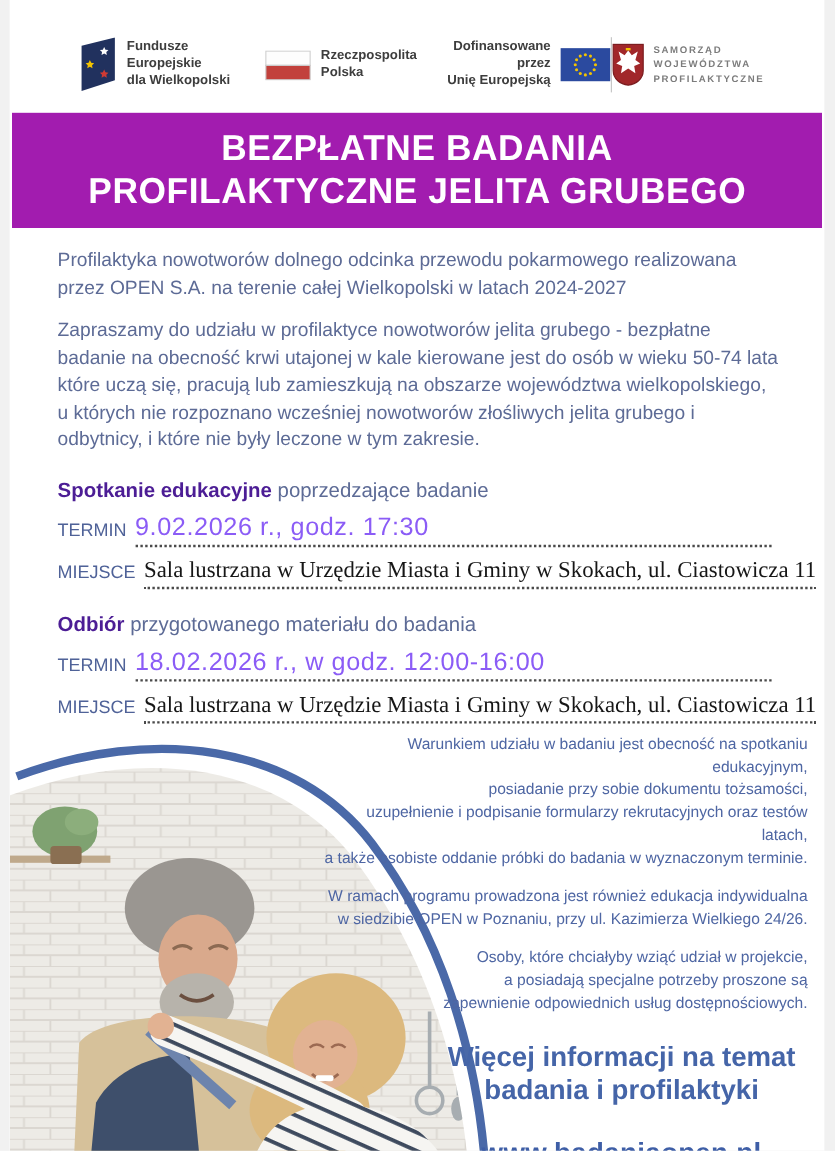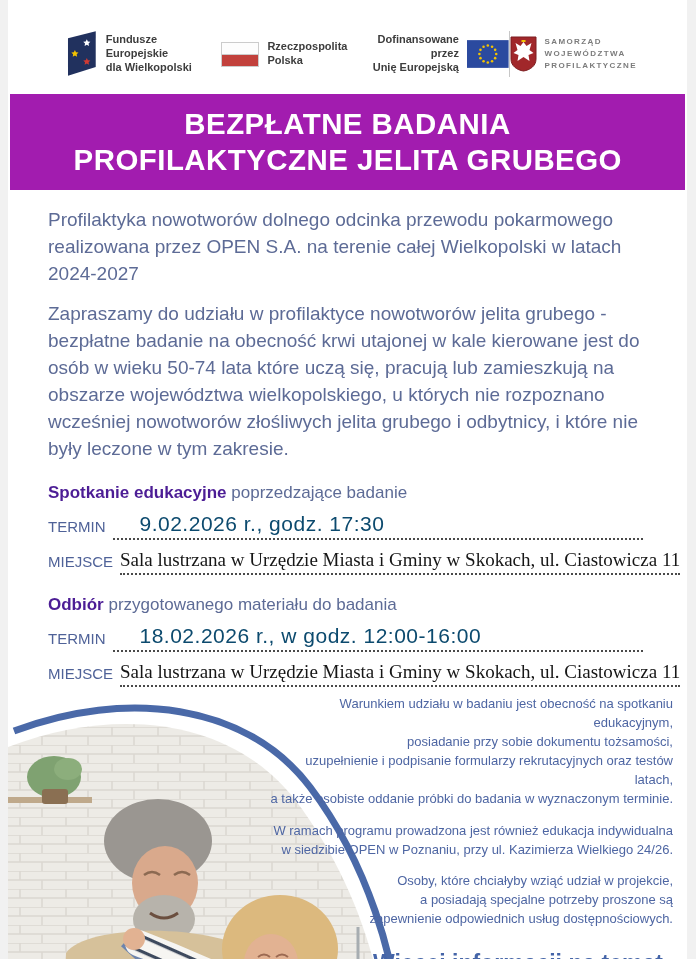--- a/index.html
+++ b/index.html
@@ -15,31 +15,31 @@
   .eu-right-text { text-align:right; }
   .hdr-divider { width:1px; height:46px; background:#c7c7c7; }
   .samorzad-text { font-size:8px; color:#7c7c7c; letter-spacing:1.4px; line-height:1.5; font-weight:bold; }
 
   
   .banner { margin:12px 2px 0 2px; height:96px; background:#a21caf; color:#ffffff;
             display:flex; flex-direction:column; align-items:center; justify-content:center; }
   .banner div { font-size:30px; font-weight:bold; line-height:1.2; transform:scaleX(0.98); letter-spacing:0.5px; }
 
   
-  .intro { color:#5d6b96; font-size:19px; line-height:1.42; margin:17px 36px 0 40px; }
+  .intro { color:#5d6b96; font-size:16px; line-height:1.42; margin:17px 36px 0 40px; }
   .intro.second { margin-top:13px; }
 
   
   .section { margin:0 44px 0 40px; }
   .sec-title { margin-top:20px; font-size:17px; color:#5d6b96; }
   .sec-title .bold { font-weight:bold; color:#4c1d95; }
   .fill-row { display:flex; align-items:flex-end; margin-top:9px; }
   .fill-lbl { font-size:15px; color:#4f6298; padding-bottom:5px; margin-right:7px; white-space:nowrap; }
   .fill-wrap { flex:1; border-bottom:2px dotted #4a4a4a; padding-bottom:2px; white-space:nowrap; }
-  .fill-val-sans { font-size:21px; color:#0c4a6e; letter-spacing:0.5px;margin-left:27px; }
+  .fill-val-sans { font-size:21px; color:#8b5cf6; letter-spacing:0.5px; }
   .fill-val-serif { font-family:"Liberation Serif", serif; font-size:19px; color:#161616; }
 
   
   .bottom { position:relative; height:404px; margin-top:6px; }
   .photo-svg { position:absolute; left:0; bottom:10px; }
   .info-col { position:absolute; top:2px; right:14px; width:404px; text-align:right;
               color:#4e66a3; font-size:13px; line-height:1.46; }
   .info-p { margin-bottom:13px; }
   .more-block { margin:20px 0 0 auto; width:310px; text-align:center;
                 font-size:23px; font-weight:bold; color:#4565a8; line-height:1.22; }

